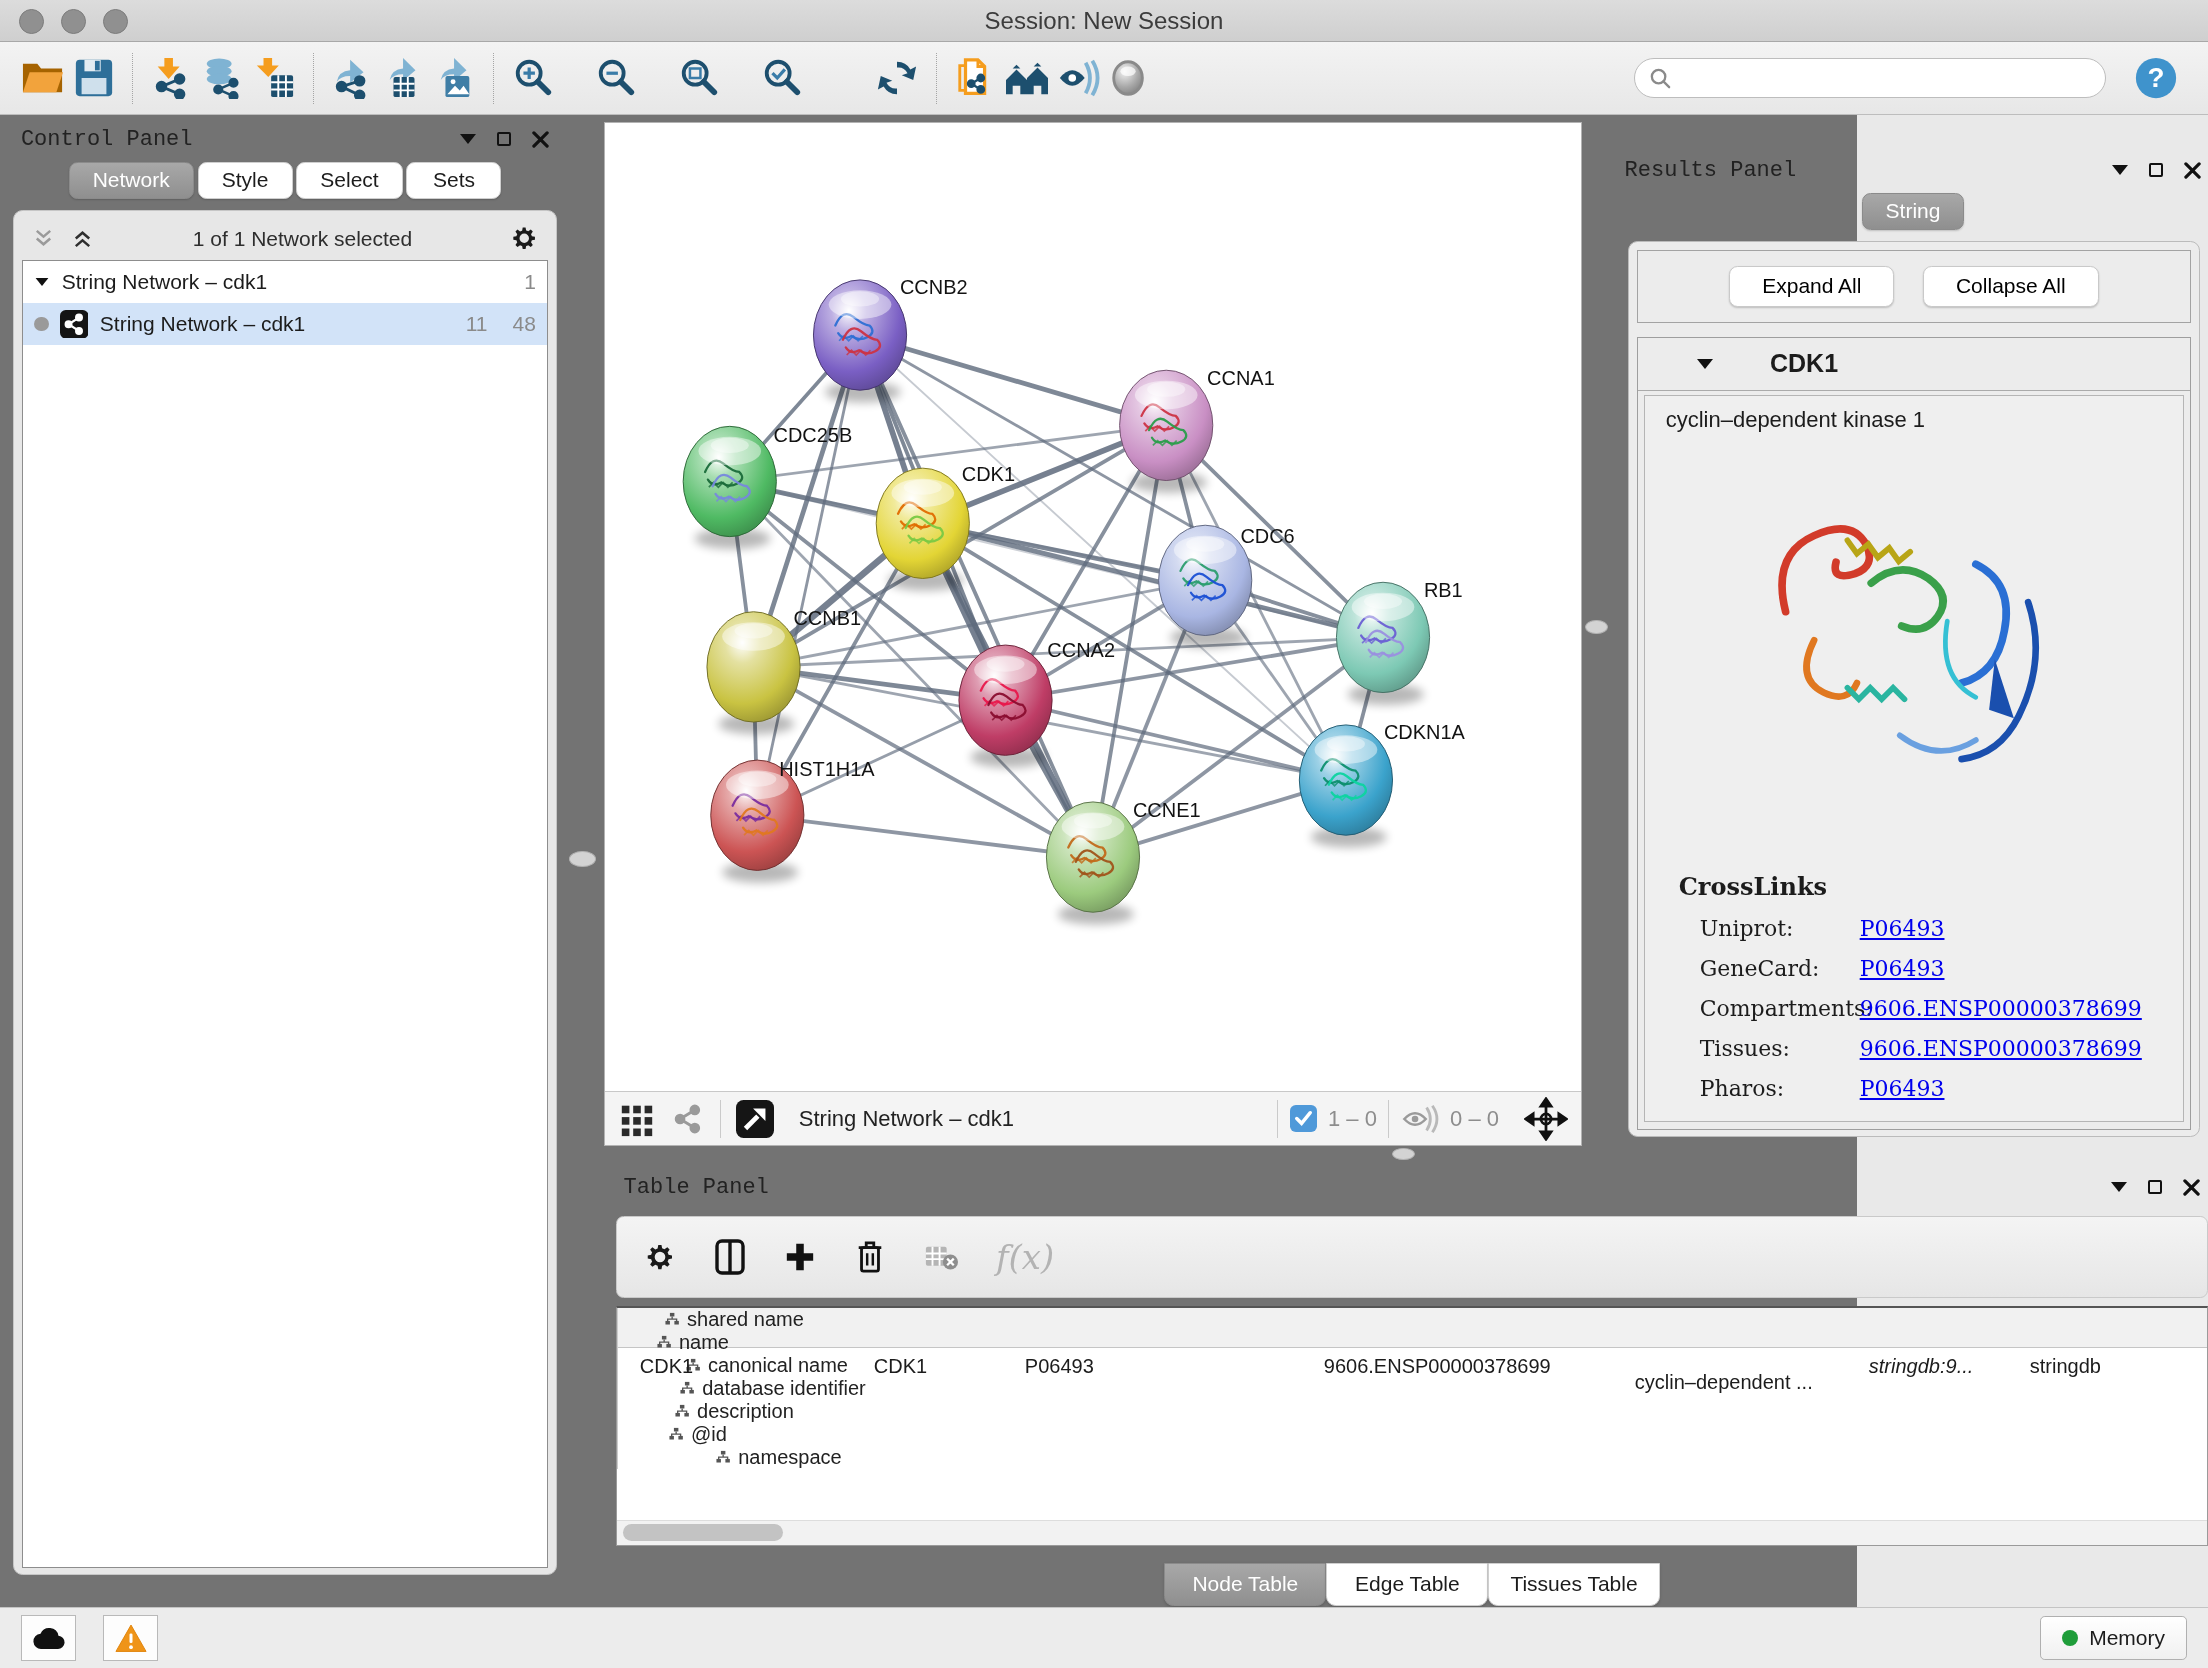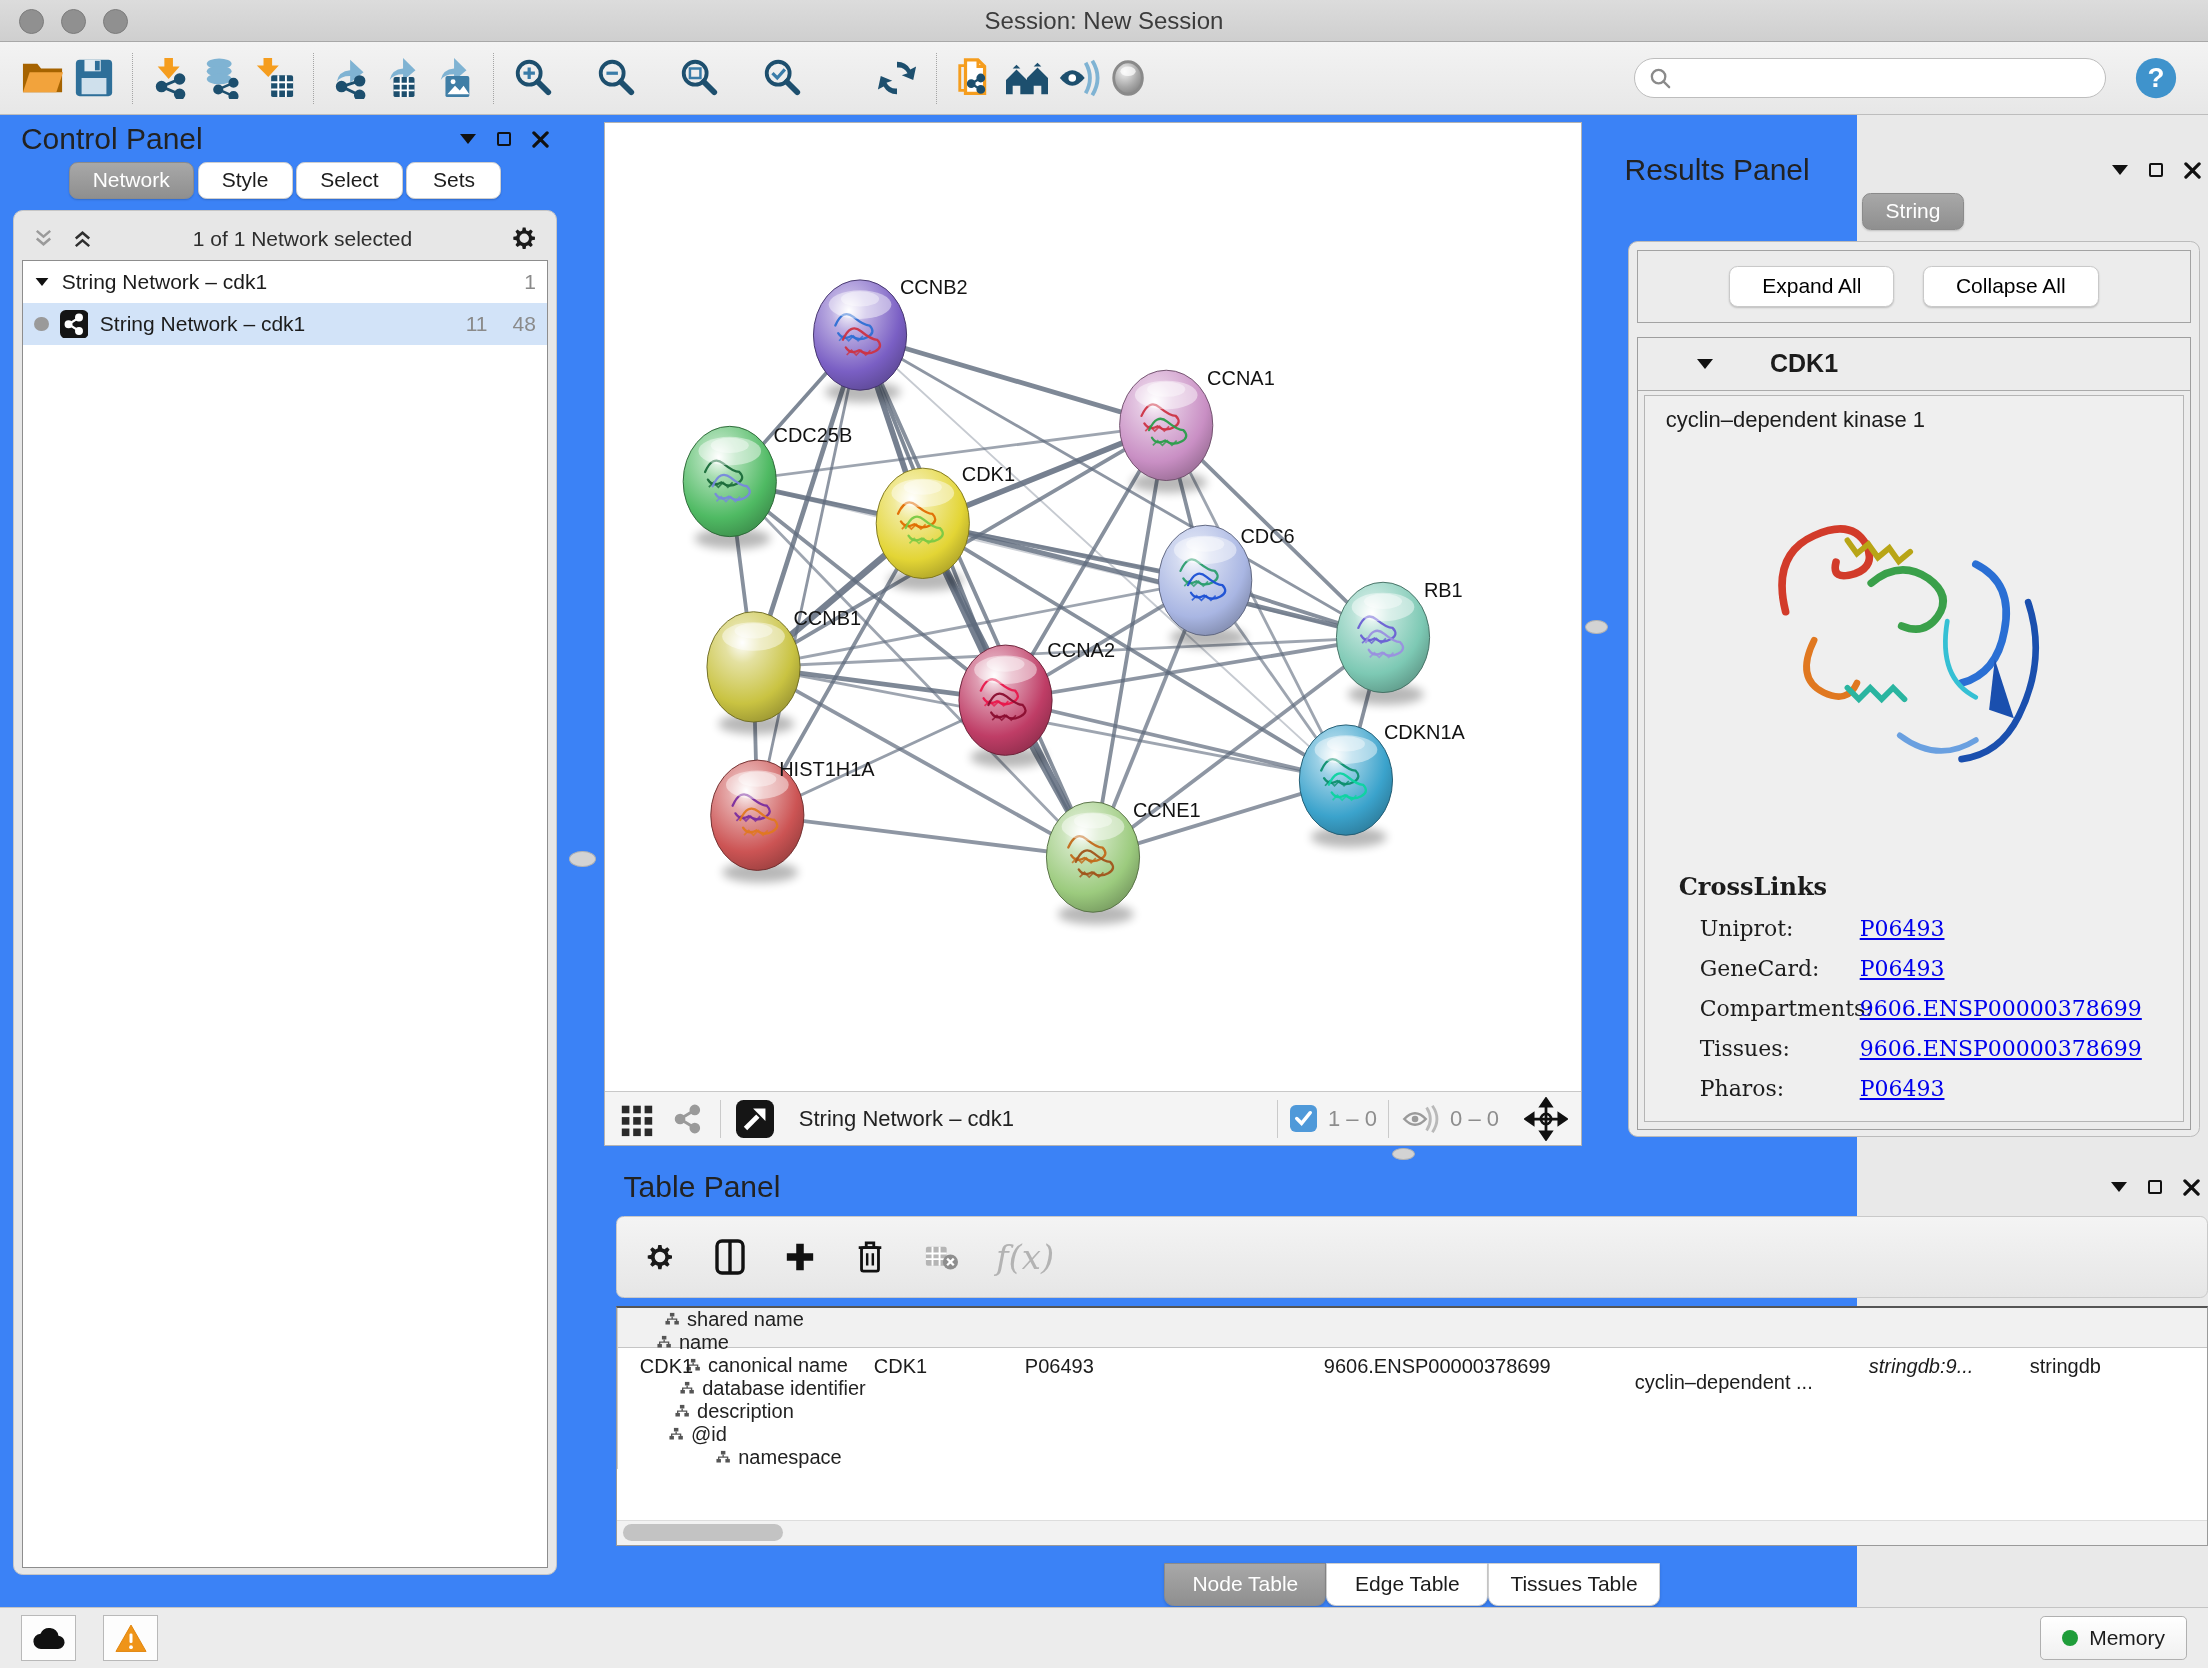--- a/index.html
+++ b/index.html
@@ -1,17 +1,17 @@
 <!DOCTYPE html>
 <html style="font-size:15px"><head>
 <meta charset="utf-8">
 <style>
   * { margin:0; padding:0; box-sizing:border-box; }
   html,body { width:2208px; height:1668px; background:#e9e9e9; font-family:"Liberation Sans",sans-serif; color:#1c1c1c; overflow:hidden; }
-  .window { position:relative; width:1857px; height:1668px; background:#3b82f6; }
+  .window { position:relative; width:1857px; height:1668px; background:#737373; }
 
   
   .titlebar { position:absolute; left:0; top:0; width:2208px; height:42px;
     background:linear-gradient(#dcdcdc,#cfcfcf); border-bottom:1px solid #a8a8a8;
     display:flex; align-items:center; }
   .traffic { position:absolute; left:19px; top:8.6px; display:flex; gap:17px; }
   .tl { width:25px; height:25px; border-radius:50%; background:#909090; border:1px solid #7c7c7c; }
   .title-text { width:100%; text-align:center; font-size:24px; color:#3c3c3c; }
 
   
@@ -20,21 +20,21 @@
     display:flex; align-items:center; padding:0 17px; }
   .tbtn { width:51px; height:55px; display:flex; align-items:center; justify-content:center; cursor:pointer; }
   .tsep { border-left:1.9px dotted #a5a5a5; height:51px; margin:0 13.3px; }
   .tgap { width:32px; }
   .searchbox { margin-left:auto; width:472px; height:40px; background:#fff; border:1px solid #bdbdbd;
     border-radius:20px; display:flex; align-items:center; padding:0 13.3px; }
   .searchbox input { border:none; outline:none; font-size:21px; width:399px; background:transparent; }
   .helpbtn { margin-left:25px; margin-right:9.5px; }
 
   
-  .panel-title { font-size:30px; color:#222; }
+  .panel-title { font-size:22px; color:#222;font-family:Liberation Mono, monospace; }
   .panel-ctrls { display:flex; align-items:center; gap:21px; }
   .tri-down { width:0; height:0; border-left:8.6px solid transparent; border-right:8.6px solid transparent; border-top:10.5px solid #111; }
   .float-sq { width:14.3px; height:14.3px; border:2.9px solid #111; border-radius:1.9px; }
 
   
   .control-panel { position:absolute; left:7.6px; top:122px; width:555px; height:1453px; }
   .cp-head { display:flex; align-items:center; justify-content:space-between; padding:0 13.3px; height:34px; }
   .tabs-row { display:flex; justify-content:center; gap:3.8px; margin-top:5.7px; position:relative; z-index:2; }
   .tab { min-width:95px; padding:5.7px 23px; text-align:center; font-size:21px; background:#fff;
     border:1px solid #cfcfcf; border-radius:8.6px; box-shadow:0 1px 1.9px rgba(0,0,0,.18); cursor:pointer; }

